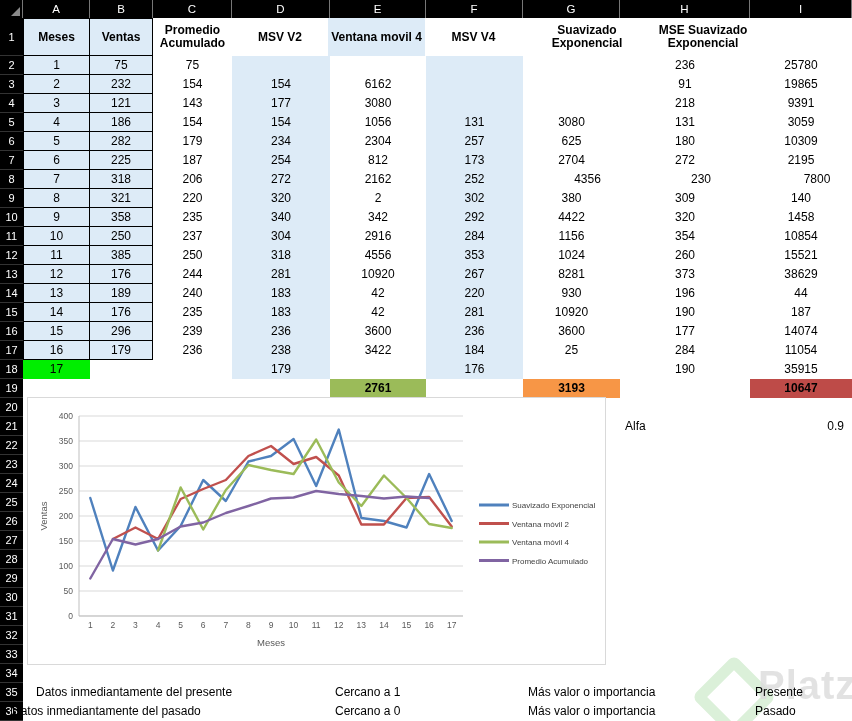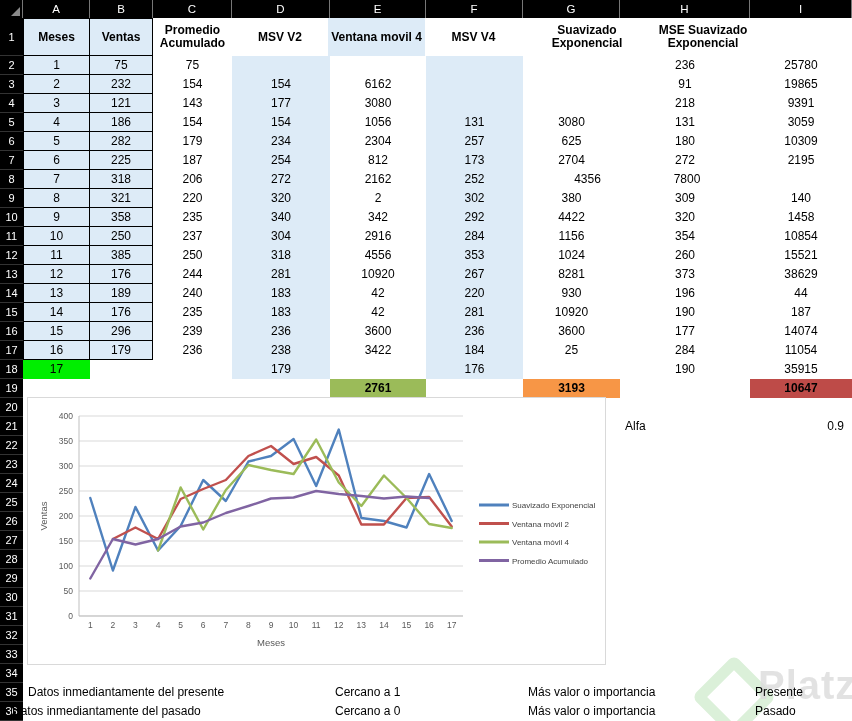--- a/index.html
+++ b/index.html
@@ -142,20 +142,21 @@
       </div>
       <div class="row r">
         <div class="rowhdr">8</div>
         <div class="cell blue bd bdl" style="width: 67px;">7</div>
         <div class="cell blue bd" style="width: 63px;">318</div>
         <div class="cell" style="width: 79px;">206</div>
         <div class="cell blue" style="width: 98px;">272</div>
         <div class="cell" style="width: 96px;">2162</div>
         <div class="cell blue" style="width: 97px;">252</div>
         <div class="cell" style="width: 97px; margin-left: 16px;">4356</div>
+        <div class="cell" style="width: 130px;">230</div>
         <div class="cell" style="width: 102px;">7800</div>
       </div>
       <div class="row r">
         <div class="rowhdr">9</div>
         <div class="cell blue bd bdl" style="width: 67px;">8</div>
         <div class="cell blue bd" style="width: 63px;">321</div>
         <div class="cell" style="width: 79px;">220</div>
         <div class="cell blue" style="width: 98px;">320</div>
         <div class="cell" style="width: 96px;">2</div>
         <div class="cell blue" style="width: 97px;">302</div>
@@ -418,21 +419,21 @@
   </div>
 
   <div id="watermark">
     <div id="wm-diamond"></div>
     <div id="wm-text">Platzi</div>
   </div>
 
   <div id="overlays">
       <div class="ext" style="top: 419px; left: 625px;">Alfa</div>
       <div class="ext" style="top: 419px; left: 750px; width: 94px; text-align: right;">0.9</div>
-      <div class="ext" style="top: 685px; left: 28px;">Datos inmediantamente del presente</div>
+      <div class="ext" style="top: 685px; left: 36px;">Datos inmediantamente del presente</div>
       <div class="ext" style="top: 685px; left: 335px;">Cercano a 1</div>
       <div class="ext" style="top: 685px; left: 528px;">Más valor o importancia</div>
       <div class="ext" style="top: 685px; left: 755px;">Presente</div>
       <div class="ext" style="top: 704px; left: 12px;">Datos inmediantamente del pasado</div>
       <div class="ext" style="top: 704px; left: 335px;">Cercano a 0</div>
       <div class="ext" style="top: 704px; left: 528px;">Más valor o importancia</div>
       <div class="ext" style="top: 704px; left: 755px;">Pasado</div>
     </div>
 </div>
 

